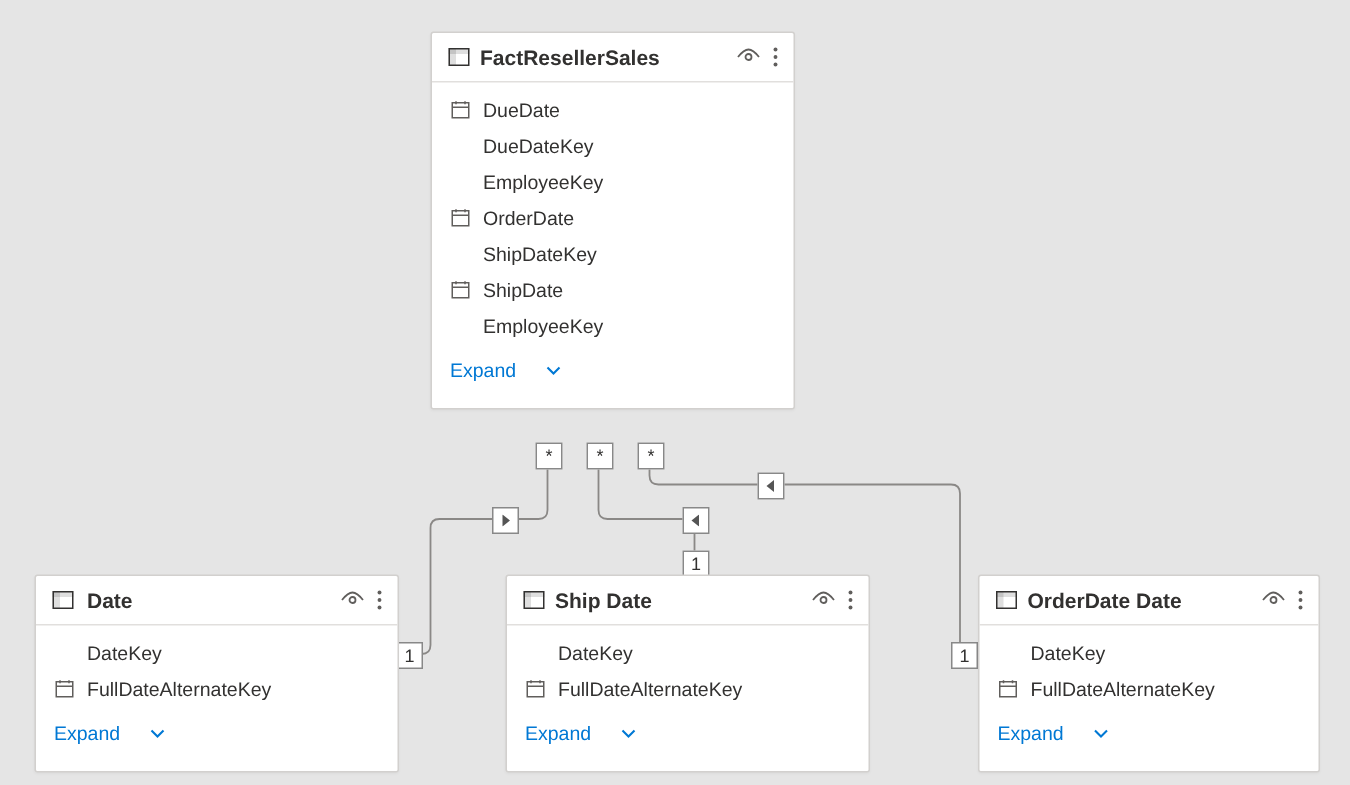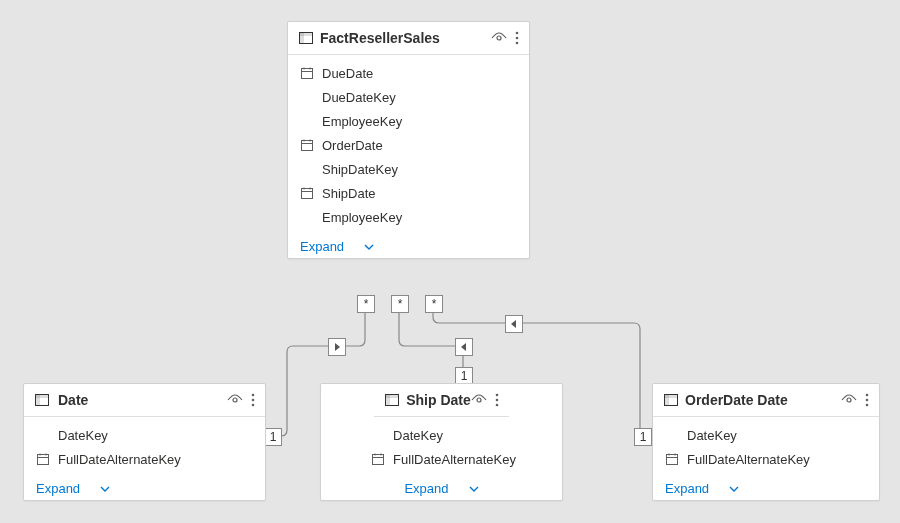--- a/index.html
+++ b/index.html
@@ -18,21 +18,21 @@
   }
   .card-header{
     display:flex;align-items:center;
     padding:8px 10px;border-bottom:1px solid #e1dfdd;
   }
   .card-header .title{flex:1;font-weight:600;font-size:14px;}
   .card-body{padding:6px 0 2px 0;}
   .row{display:flex;align-items:center;padding:3px 8px 3px 12px;height:18px;}
   .row .ic{width:22px;display:flex;align-items:center;justify-content:flex-start;}
   .row .lbl{flex:1;white-space:nowrap;}
-  .expand{padding:8px 12px 4px 12px;color:#0078d4;font-size:13px;display:flex;align-items:center;gap:20px;cursor:pointer;}
+  .expand{padding:8px 12px 18px 12px;color:#0078d4;font-size:13px;display:flex;align-items:center;gap:20px;cursor:pointer;}
   .link{color:#0078d4}
   svg{display:block}
 
   
   .badge{
     position:absolute;width:16px;height:16px;
     background:#fff;border:1px solid #888;
     display:flex;align-items:center;justify-content:center;
     font-size:12px;line-height:1;font-family:Arial,sans-serif;
     color:#323130;
@@ -201,21 +201,21 @@
       </div>
     </div>
   <div class="expand">
     <span class="link">Expand</span>
     <svg width="10" height="10">
         <path d="M1 3 L5 7 L9 3" fill="none" stroke="#0078d4" stroke-width="1.4"></path>
       </svg>
   </div>
 </div>
 
-<div class="table-card" style="left:320px;top:383px;width:241px;align-items:center;">
+<div class="table-card" style="left:337px;top:383px;width:241px;">
   <div class="card-header">
     <span class="ic">
       <svg width="16" height="16" viewBox="0 0 16 16">
           <rect x="1.5" y="2.5" width="13" height="11" fill="none" stroke="#323130"></rect>
           <rect x="1.5" y="2.5" width="13" height="3" fill="#323130" opacity=".15" stroke="#323130"></rect>
           <rect x="1.5" y="2.5" width="4" height="11" fill="#323130" opacity=".15" stroke="#323130"></rect>
         </svg>
     </span>
     <span class="title" style="margin-left:6px">Ship Date</span>
     <span style="margin-right:8px">

